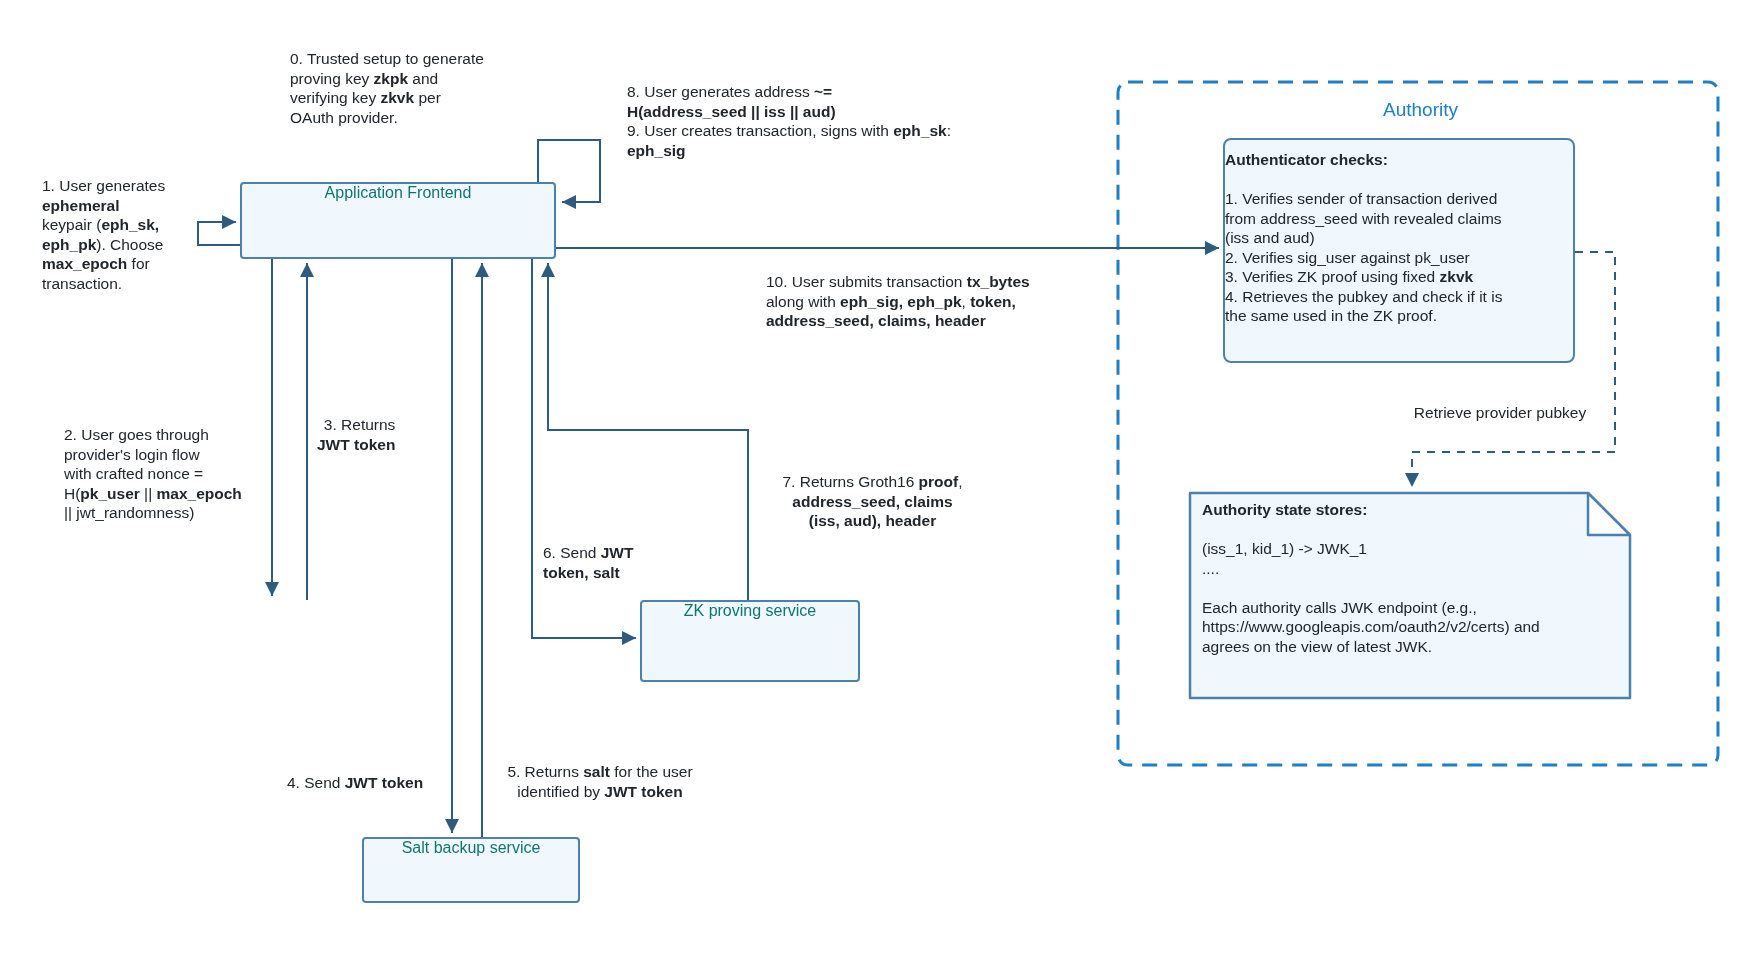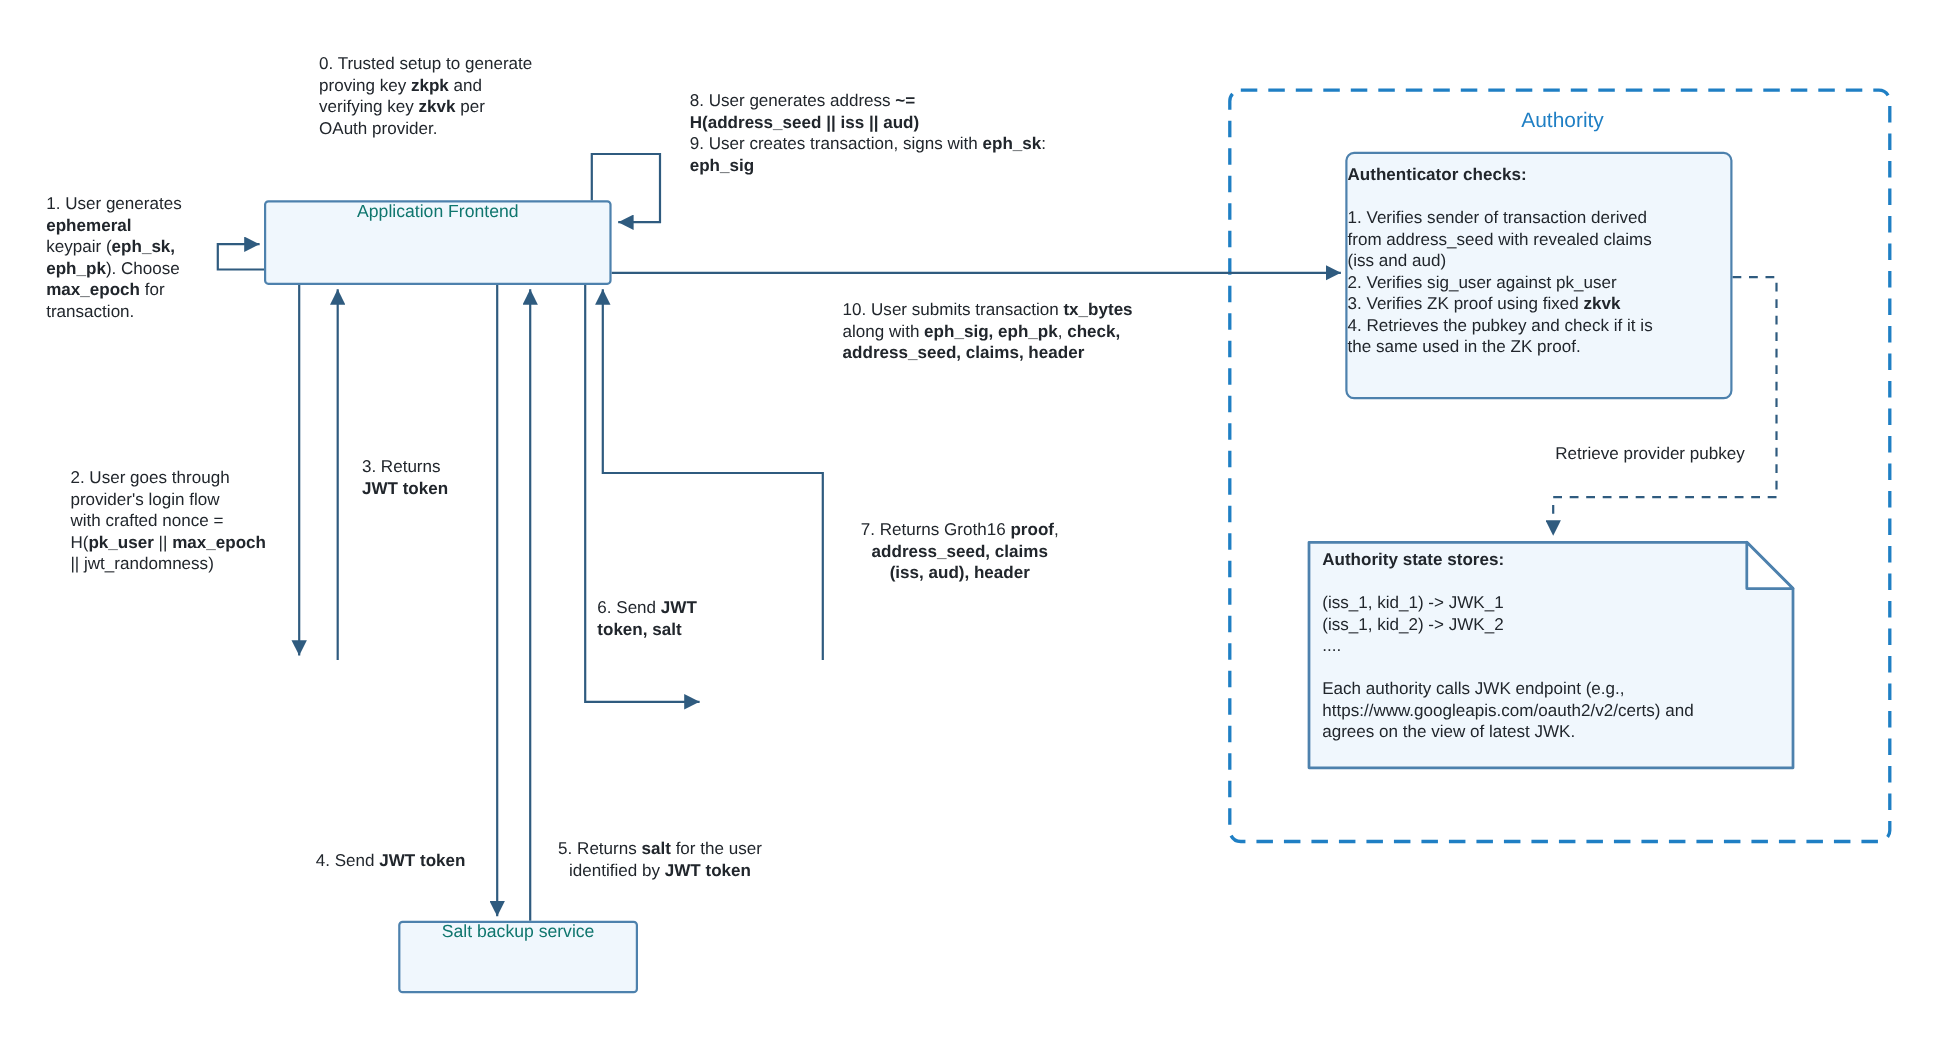--- a/index.html
+++ b/index.html
@@ -76,20 +76,23 @@
     <path d="M556,248 H1219" class="arrow" marker-end="url(#ah)"></path>
 
     <path d="M1575,252 H1615 V452 H1412 V487" class="arrow-dashed" marker-end="url(#ah)"></path>
   </svg>
 
   <div class="node" style="left:240px;top:182px;width:316px;height:77px;">
     <span>Application Frontend</span>
   </div>
 
 
+  <div class="node" style="left:640px;top:600px;width:220px;height:82px;">
+    <span>ZK proving service</span>
+  </div>
 
   <div class="node" style="left:362px;top:837px;width:218px;height:66px;">
     <span>Salt backup service</span>
   </div>
 
   <div class="authority-label" style="left:1383px;top:99px;">Authority</div>
 
   <div class="panel" style="left:1223px;top:138px;width:352px;height:225px;">
     <div class="ann" style="position:static;padding:10px 0;">
         <div><span class="b">Authenticator checks:</span></div>
@@ -101,21 +104,20 @@
         <div><span>3. Verifies ZK proof using fixed </span><span class="b">zkvk</span></div>
         <div><span>4. Retrieves the pubkey and check if it is</span></div>
         <div><span>the same used in the ZK proof.</span></div>
       </div>
   </div>
 
   <div class="ann" style="left:1202px;top:500px;width:420px;">
       <div><span class="b">Authority state stores:</span></div>
       <div>&nbsp;</div>
       <div><span>(iss_1, kid_1) -&gt; JWK_1</span></div>
-      <div><span>(iss_1, kid_2) -&gt; JWK_2</span></div>
       <div><span>....</span></div>
       <div>&nbsp;</div>
       <div><span>Each authority calls JWK endpoint (e.g.,</span></div>
       <div><span>https://www.googleapis.com/oauth2/v2/certs) and</span></div>
       <div><span>agrees on the view of latest JWK.</span></div>
     </div>
 
   <div class="ann right" style="left:1400px;top:403px;width:200px;">
     <div><span>Retrieve provider pubkey</span></div>
   </div>
@@ -137,21 +139,21 @@
     </div>
 
   <div class="ann" style="left:64px;top:425px;">
       <div><span>2. User goes through</span></div>
       <div><span>provider's login flow</span></div>
       <div><span>with crafted nonce =</span></div>
       <div><span>H(</span><span class="b">pk_user</span><span> || </span><span class="b">max_epoch</span></div>
       <div><span>|| jwt_randomness)</span></div>
     </div>
 
-  <div class="ann" style="left:329px;top:415px;">
+  <div class="ann" style="left:317px;top:415px;text-align:right;">
       <div><span>3. Returns</span></div>
       <div><span class="b">JWT token</span></div>
     </div>
 
   <div class="ann" style="left:287px;top:773px;">
       <div><span>4. Send </span><span class="b">JWT token</span></div>
     </div>
 
   <div class="ann center" style="left:480px;top:762px;width:240px;">
       <div><span>5. Returns </span><span class="b">salt</span><span> for the user</span></div>
@@ -171,17 +173,17 @@
 
   <div class="ann" style="left:627px;top:82px;">
       <div><span>8. User generates address </span><span class="b">~=</span></div>
       <div><span class="b">H(address_seed || iss || aud)</span></div>
       <div><span>9. User creates transaction, signs with </span><span class="b">eph_sk</span><span>:</span></div>
       <div><span class="b">eph_sig</span></div>
     </div>
 
   <div class="ann" style="left:766px;top:272px;">
       <div><span>10. User submits transaction </span><span class="b">tx_bytes</span></div>
-      <div><span>along with </span><span class="b">eph_sig, eph_pk</span><span>, </span><span class="b">check,</span></div>
+      <div><span>along with </span><span class="b">eph_sig, eph_pk</span><span>, </span><span class="b">token,</span></div>
       <div><span class="b">address_seed, claims, header</span></div>
     </div>
 
 </div>
 
 </body></html>

